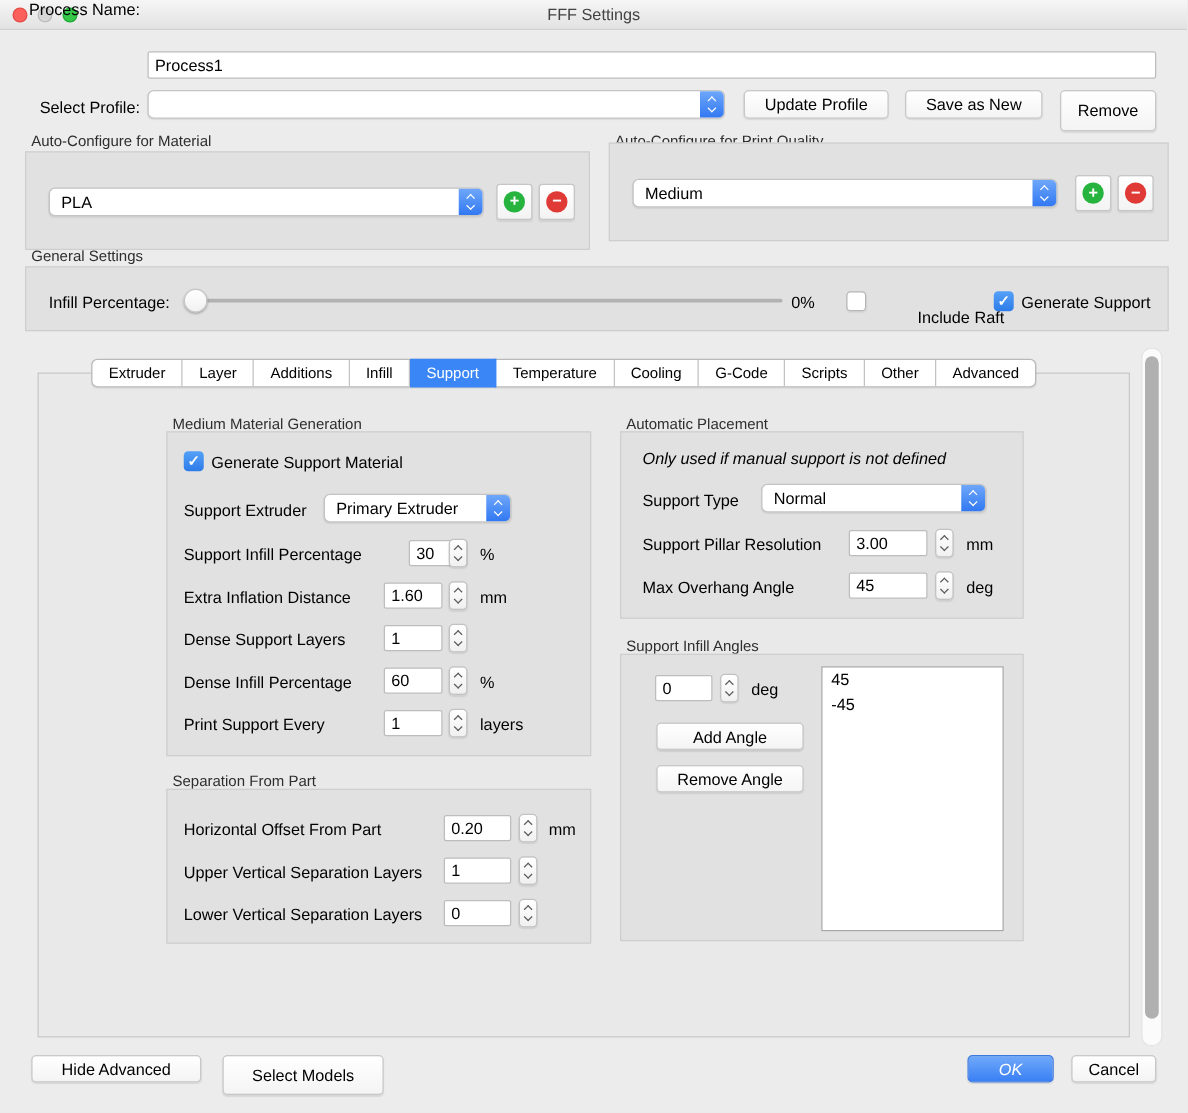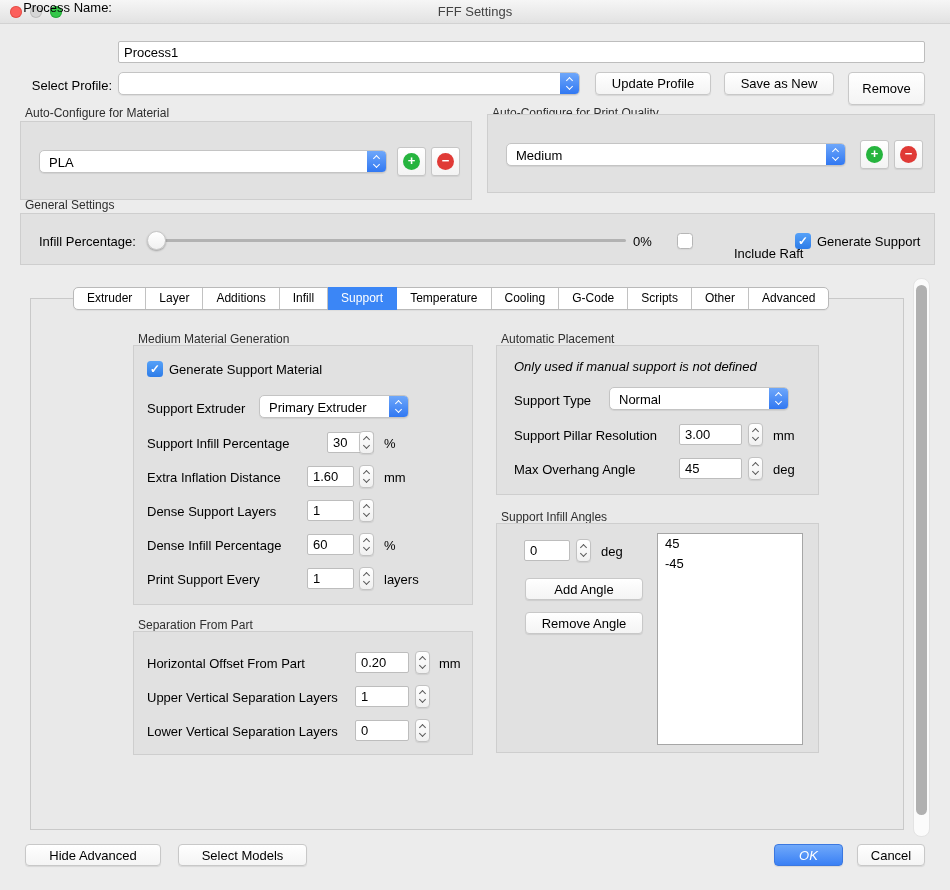--- a/index.html
+++ b/index.html
@@ -308,17 +308,17 @@
         <div class="li">-45</div>
       </div>
     </div>
   </div>
 
   <div class="scrolltrack">
     <div class="scrollthumb"></div>
   </div>
 
   <div class="btn" style="left:25px;top:844px;width:136px;height:22px;">Hide Advanced</div>
-  <div class="btn" style="left:178px;top:844px;width:129px;height:22px;">Select Models</div>
+  <div class="btn" style="left:178px;top:844px;width:129px;height:32px;">Select Models</div>
   <div class="btn primary" style="left:774px;top:844px;width:69px;height:22px;font-style:italic;">OK</div>
   <div class="btn" style="left:857px;top:844px;width:68px;height:22px;">Cancel</div>
 
 </div>
 
 </body></html>

